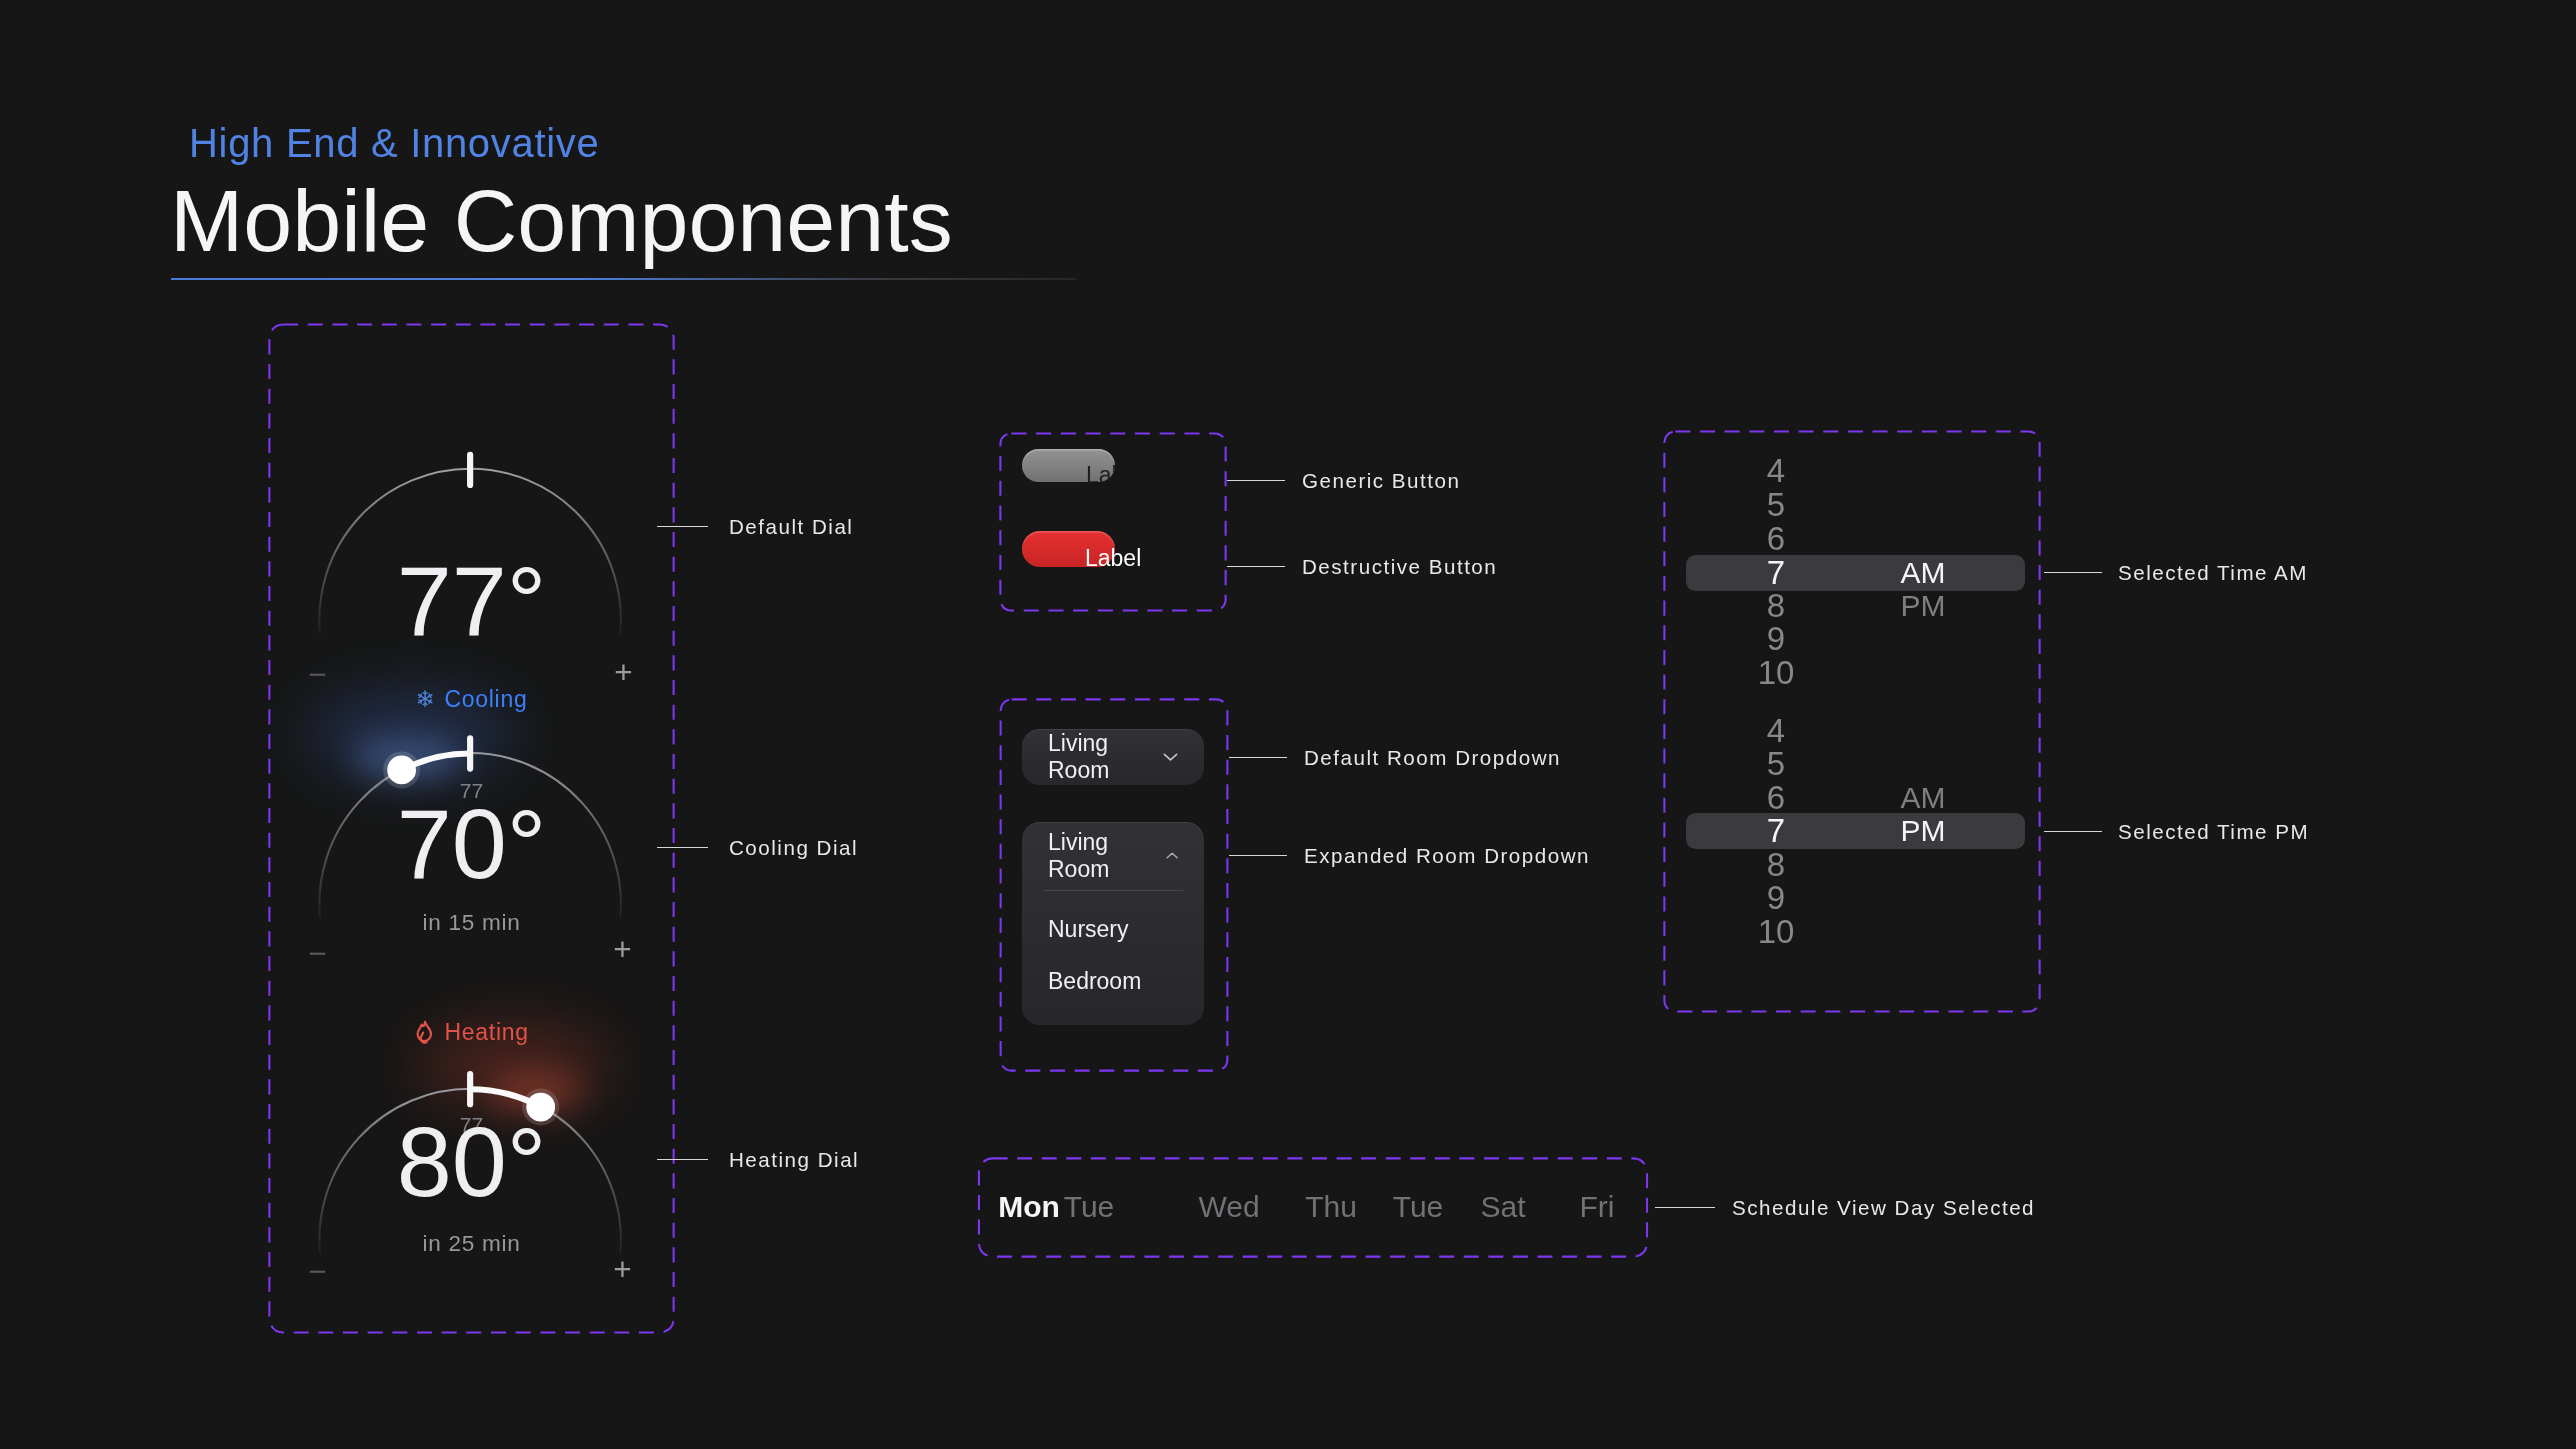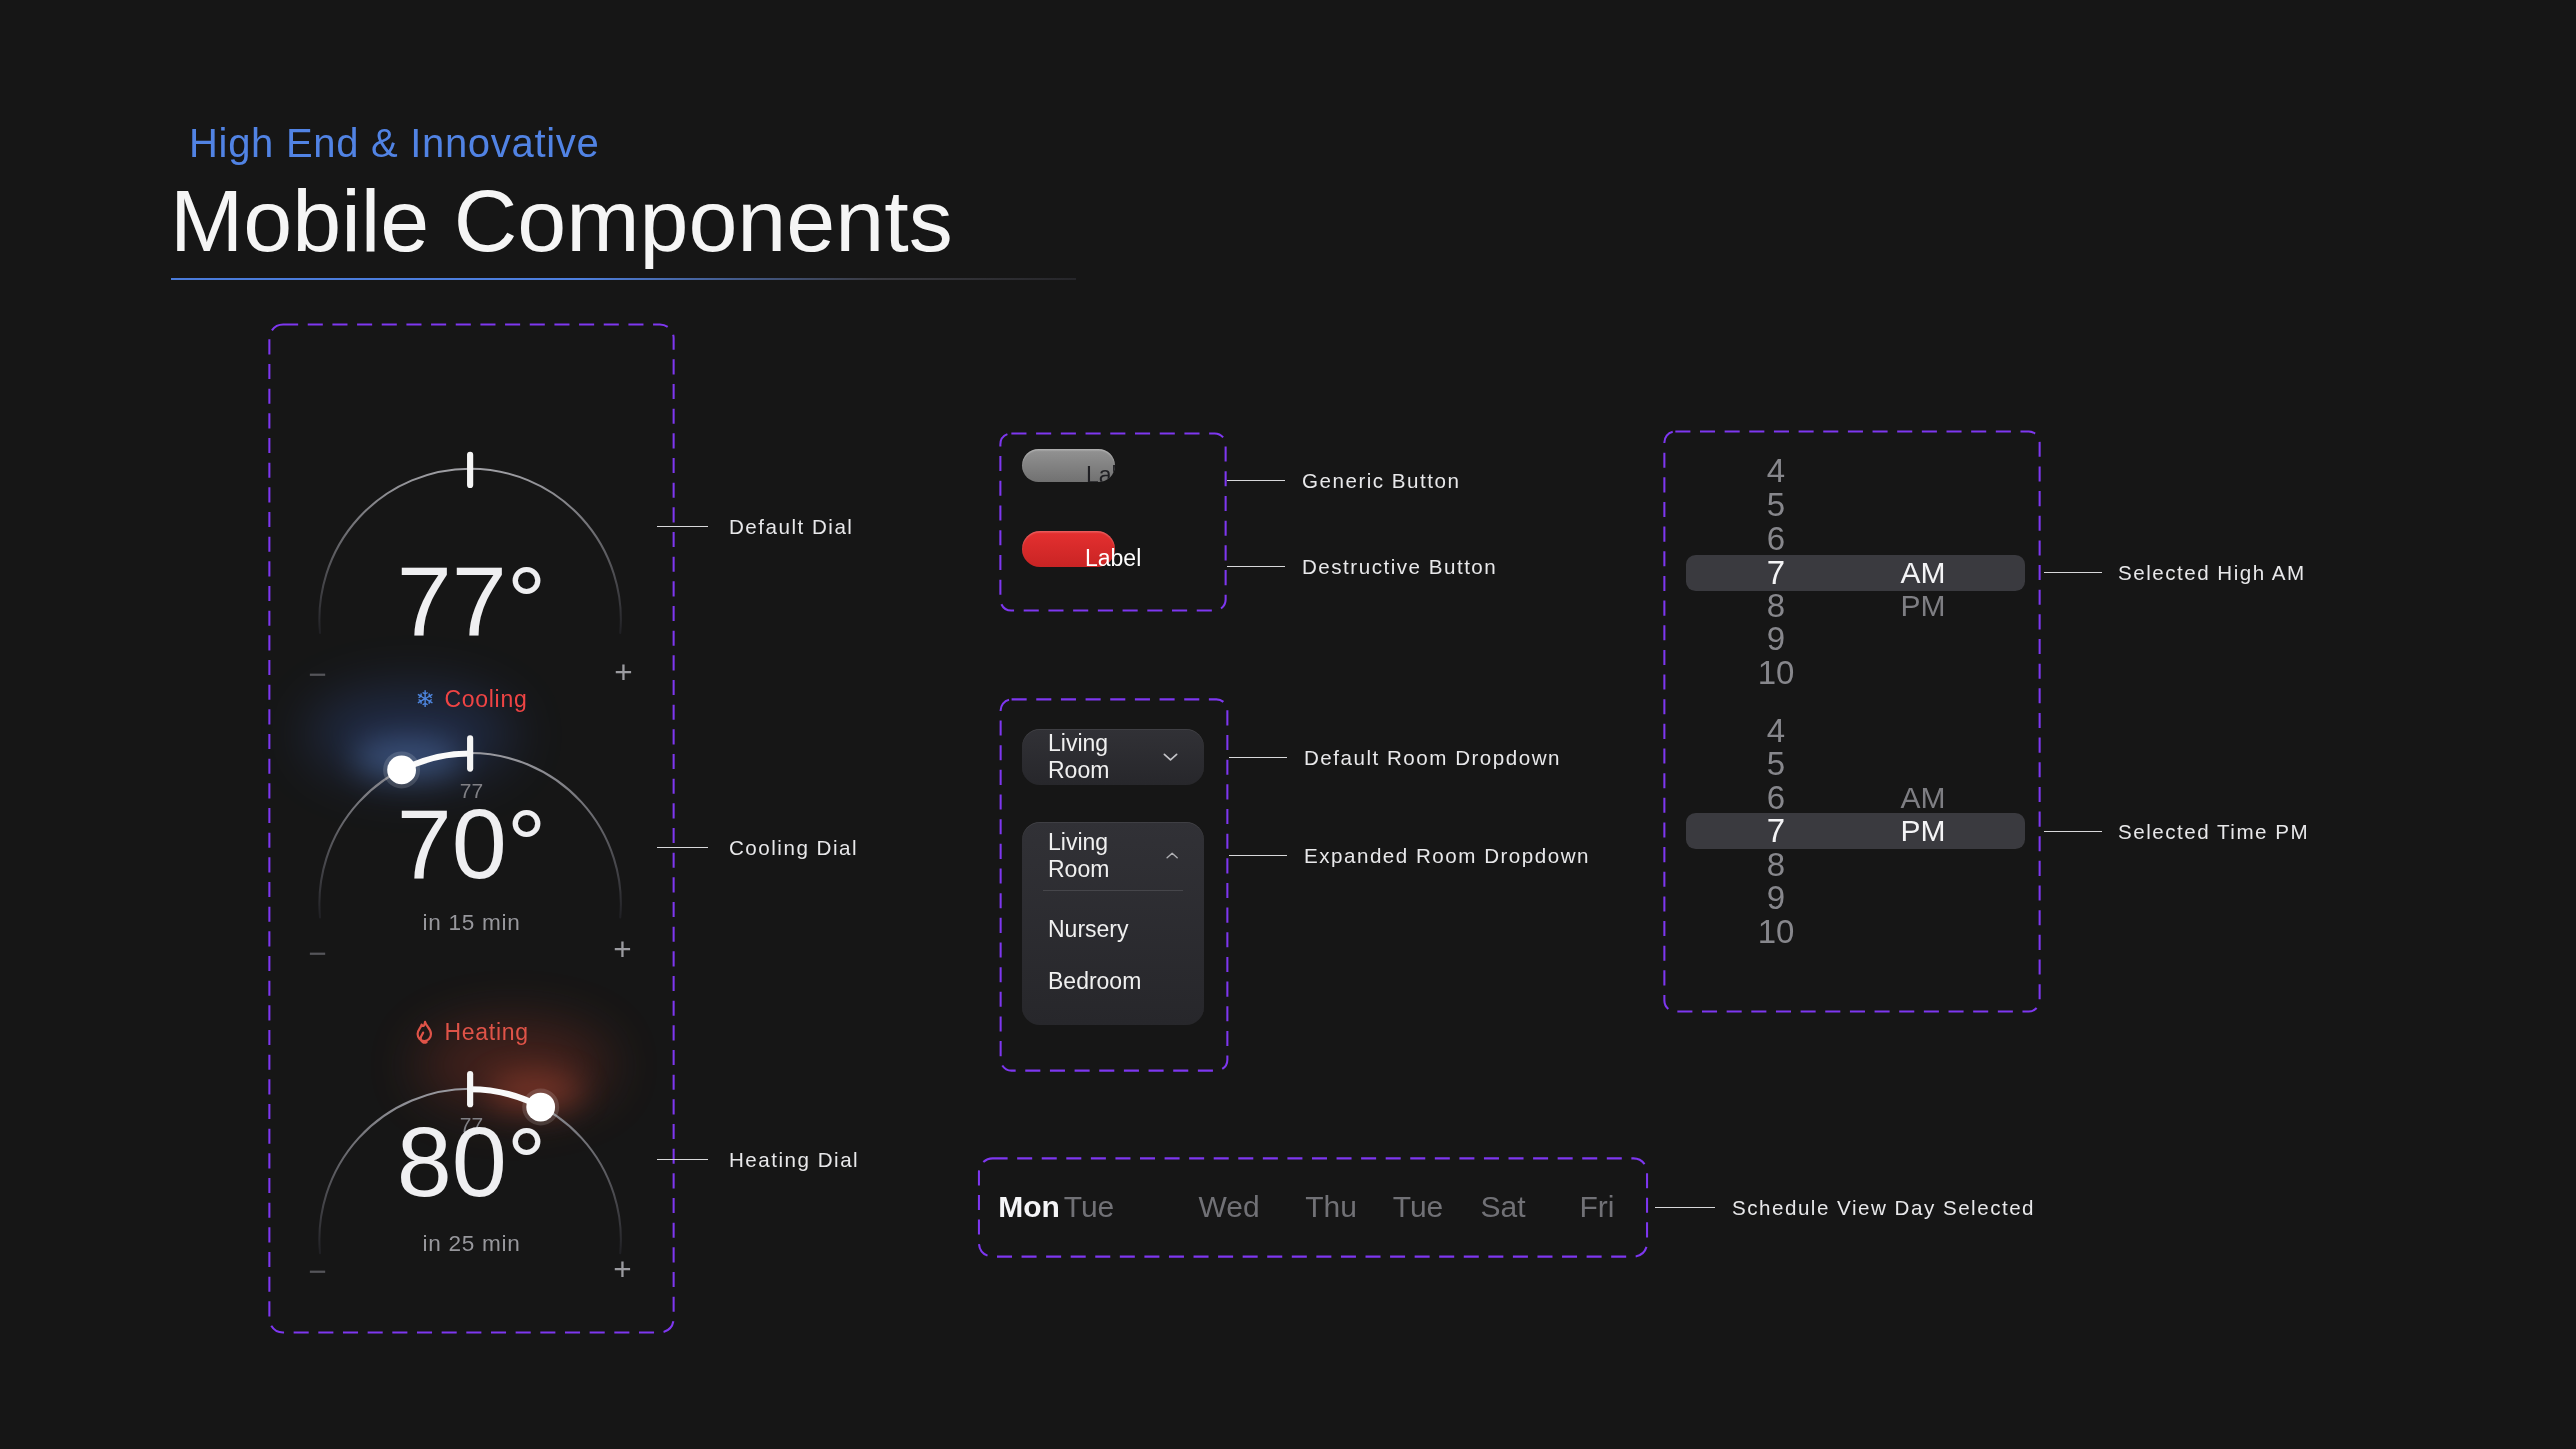--- a/index.html
+++ b/index.html
@@ -120,21 +120,21 @@
     <circle cx="789" cy="1616" r="27" fill="#FFFFFF" opacity="0.14"></circle>
     <circle cx="789" cy="1616" r="21" fill="#FFFFFF"></circle>
   </svg>
 
   <div class="abs big-temp" style="top:551px">77°</div>
   <div class="abs stepper minus" style="left:297px;top:654px">−</div>
   <div class="abs stepper plus" style="left:603px;top:652px">+</div>
 
   <div class="abs mode-row" style="top:684px">
     <span style="font-family:'DejaVu Sans',sans-serif;font-size:23px;color:#4E86DF;line-height:1">❄</span>
-    <span class="mode-label" style="color:#ef4444">Cooling</span>
+    <span class="mode-label" style="color:#3b82f6">Cooling</span>
   </div>
   <div class="abs small-temp" style="top:779px">77</div>
   <div class="abs big-temp" style="top:794px">70°</div>
   <div class="abs eta" style="top:910px">in 15 min</div>
   <div class="abs stepper minus" style="left:297px;top:933px">−</div>
   <div class="abs stepper plus" style="left:602px;top:929px">+</div>
 
   <div class="abs mode-row" style="top:1017px">
     <svg width="20.6" height="25" viewBox="0 0 16 19">
       <path d="M8.6 1.2 C9 4.4 13.2 6.4 13.2 10.6 A5.2 5.6 0 0 1 2.8 10.6 C2.8 7.6 5.3 6.2 5.9 3.4 C6.9 4.8 7.9 5.4 8.6 1.2 Z M9.8 16.9 A3 3.4 0 0 1 5.2 13.9 C5.2 12.1 6.6 11.2 7.1 9.6" fill="none" stroke="#DF5348" stroke-width="1.7" stroke-linecap="round" stroke-linejoin="round"></path>
@@ -205,21 +205,21 @@
   <span class="t-hour" style="left:1776px;top:764px">5</span>
   <span class="t-hour" style="left:1776px;top:798px">6</span>
   <span class="t-hour t-sel" style="left:1776px;top:831px">7</span>
   <span class="t-hour" style="left:1776px;top:865px">8</span>
   <span class="t-hour" style="left:1776px;top:898px">9</span>
   <span class="t-hour" style="left:1776px;top:932px">10</span>
   <span class="t-mer" style="left:1923px;top:798px">AM</span>
   <span class="t-mer t-sel" style="left:1923px;top:831px">PM</span>
 
   <div class="conn" style="left:2044px;top:572px;width:58px"></div>
-  <div class="note" style="left:2118px;top:559px">Selected High AM</div>
+  <div class="note" style="left:2118px;top:559px">Selected Time AM</div>
   <div class="conn" style="left:2044px;top:831px;width:58px"></div>
   <div class="note" style="left:2118px;top:818px">Selected Time PM</div>
 
   <span class="day day-sel" style="left:1029px">Mon</span>
   <span class="day" style="left:1089px">Tue</span>
   <span class="day" style="left:1229px">Wed</span>
   <span class="day" style="left:1331px">Thu</span>
   <span class="day" style="left:1418px">Tue</span>
   <span class="day" style="left:1503px">Sat</span>
   <span class="day" style="left:1597px">Fri</span>

